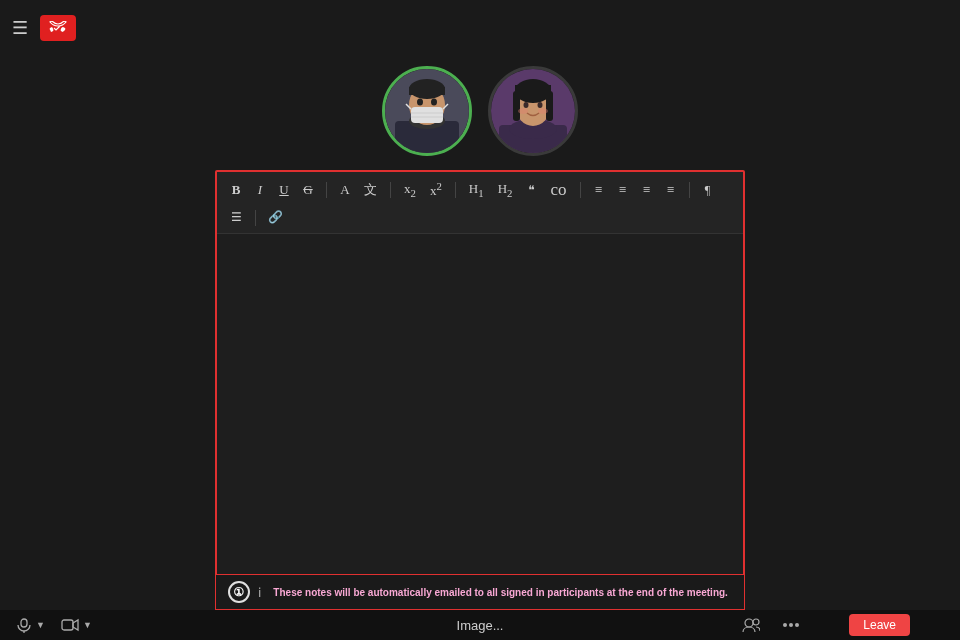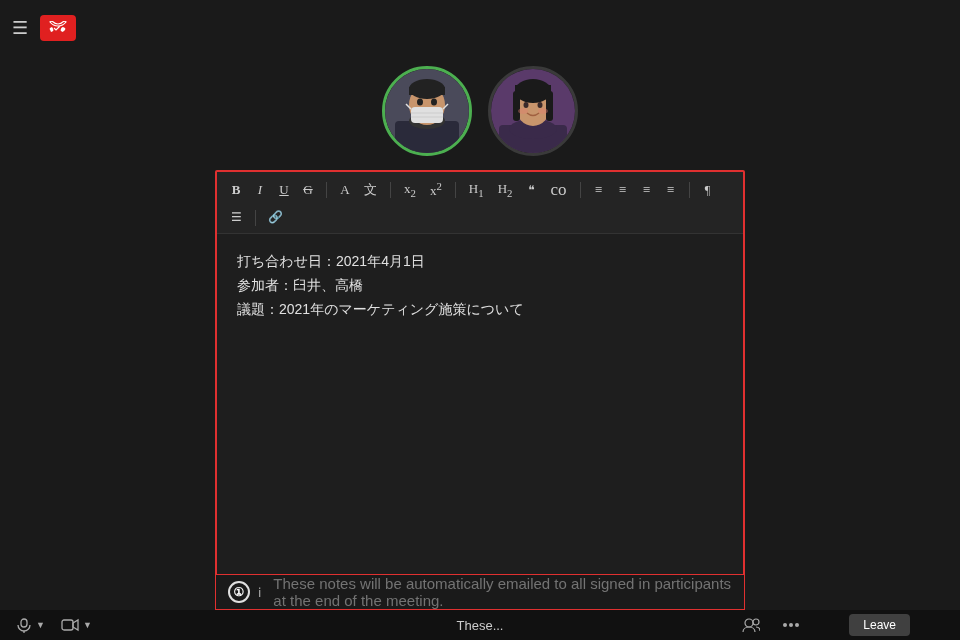--- a/index.html
+++ b/index.html
@@ -192,22 +192,23 @@
       color: #fff;
       font-size: 12px;
       font-weight: bold;
       display: flex;
       align-items: center;
       justify-content: center;
       flex-shrink: 0;
     }
 
     #notice-text {
-      font-size: 15px;
-      color: #737373;
+      font-size: 10px;
+      color: #f9a8d4;
+      font-weight: bold;
     }
 
     #notice-info-icon {
       font-size: 13px;
       color: #aaa;
       margin-right: 4px;
     }
 
     
     #bottom-bar {
@@ -375,25 +376,20 @@
     <button class="toolbar-btn">≡</button>
     <button class="toolbar-btn">≡</button>
     <button class="toolbar-btn">≡</button>
     <div class="toolbar-separator"></div>
     <button class="toolbar-btn" style="font-size:12px">¶</button>
     <button class="toolbar-btn" style="font-size:12px">☰</button>
     <div class="toolbar-separator"></div>
     <button class="toolbar-btn" style="font-size:12px">🔗</button>
   </div>
 
-  <div id="editor-content" contenteditable="true" style="">
-    <p>打ち合わせ日：2021年4月1日</p>
-    <p>参加者：臼井、高橋</p>
-    <p>議題：2021年のマーケティング施策について</p>
-  </div>
 </div>
 
 <div id="bottom-notice">
   <div id="notice-badge">①</div>
   <span id="notice-info-icon">ℹ</span>
   <span id="notice-text">These notes will be automatically emailed to all signed in participants at the end of the meeting.</span>
 </div>
 
 <div id="bottom-bar">
   <div class="bottom-btn">
@@ -404,32 +400,32 @@
     </svg>
     <span style="font-size:9px;color:#aaa">▼</span>
   </div>
   <div class="bottom-btn">
     <svg width="18" height="14" viewBox="0 0 18 14" fill="none">
       <rect x="1" y="2" width="11" height="10" rx="2" stroke="#aaa" stroke-width="1.3" fill="none"></rect>
       <path d="M12 5l5-3v10l-5-3V5z" stroke="#aaa" stroke-width="1.3" fill="none"></path>
     </svg>
     <span style="font-size:9px;color:#aaa">▼</span>
   </div>
-  <div id="chat-tab">These...</div>
+  <div id="chat-tab">Image...</div>
   <div class="bottom-btn" style="position:absolute;right:200px;">
     <svg width="18" height="14" viewBox="0 0 18 14" fill="none">
       <circle cx="7" cy="5" r="4" stroke="#aaa" stroke-width="1.2" fill="none"></circle>
       <path d="M1 14c0-3 2.7-5 6-5s6 2 6 5" stroke="#aaa" stroke-width="1.2" fill="none"></path>
       <circle cx="14" cy="4" r="3" stroke="#aaa" stroke-width="1.2" fill="none"></circle>
       <path d="M14 9c2 0 4 1 4 4" stroke="#aaa" stroke-width="1.2" fill="none"></path>
     </svg>
   </div>
   <div class="bottom-btn" style="position:absolute;right:160px;">
     <svg width="18" height="4" viewBox="0 0 18 4">
       <circle cx="3" cy="2" r="2" fill="#aaa"></circle>
       <circle cx="9" cy="2" r="2" fill="#aaa"></circle>
       <circle cx="15" cy="2" r="2" fill="#aaa"></circle>
     </svg>
   </div>
-  <div class="bottom-btn" style="position:absolute;right:50px;background:#404040;padding:4px 14px;border-radius:4px;">
+  <div class="bottom-btn" style="position:absolute;right:50px;background:#ef4444;padding:4px 14px;border-radius:4px;">
     <span style="color:white;font-size:12px;">Leave</span>
   </div>
 </div>
 
 </body></html>

